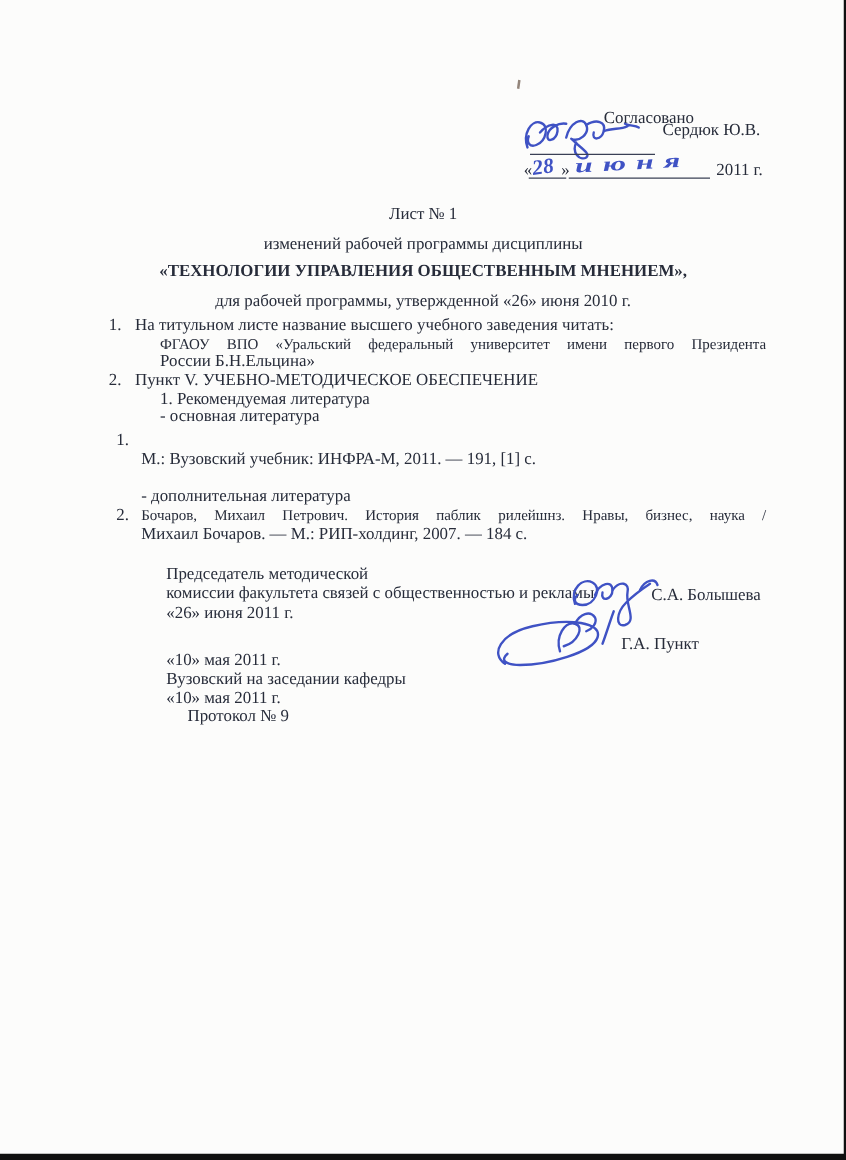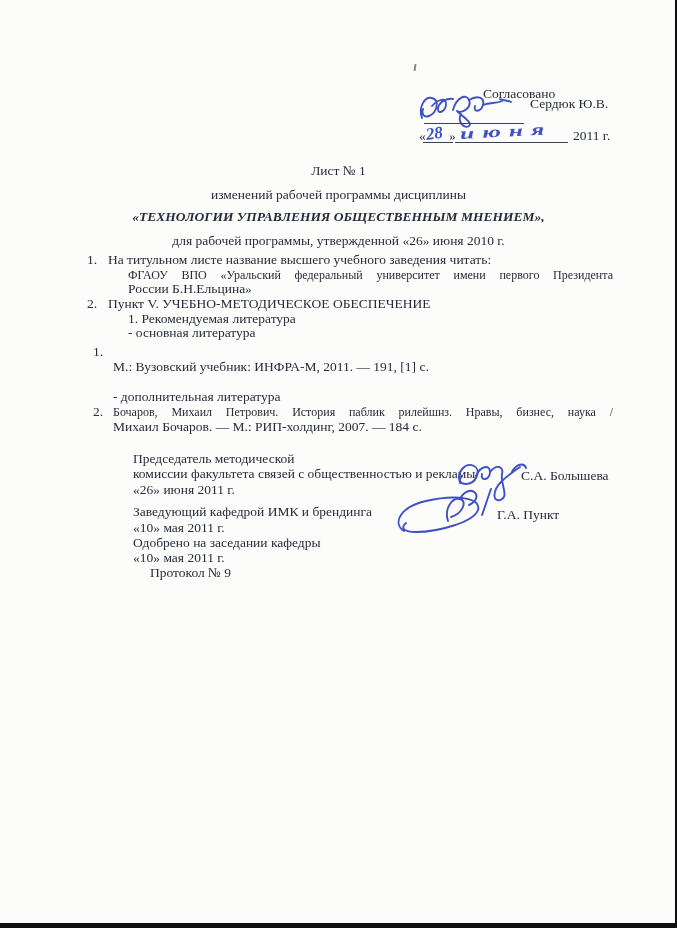--- a/index.html
+++ b/index.html
@@ -9,21 +9,21 @@
     --scan-border:#101010;
   }
   html,body{margin:0;padding:0;background:#e9e9e9;}
   .page{
     position:relative;width:677px;height:928px;background:var(--paper);
     overflow:hidden;font-family:"Liberation Serif",serif;color:var(--ink);
   }
   .t{position:absolute;font-size:13.5px;line-height:16px;white-space:nowrap;}
   .wrap{position:absolute;font-size:12px;line-height:16px;}
   .center{left:0;width:677px;text-align:center;}
-  .bold{font-weight:700;font-style:italic;}
+  .bold{font-weight:700;}
   .jl{text-align:justify;text-align-last:justify;}
   .rule{position:absolute;height:1px;background:#3a4055;}
   .sig{position:absolute;color:var(--signature);}
   .sig path{fill:none;stroke:currentColor;stroke-width:1.9;stroke-linecap:round;stroke-linejoin:round;}
   .hand{position:absolute;color:var(--signature);font-style:italic;white-space:nowrap;}
   .hand-day{font-size:17px;font-weight:700;transform:rotate(-8deg);transform-origin:left center;}
   .hand-month{font-size:16px;font-weight:600;letter-spacing:5px;transform:rotate(-3deg) scaleX(1.6);transform-origin:left center;}
   .scan-edge-right{position:absolute;right:0;top:0;width:2px;height:100%;background:var(--scan-border);}
   .scan-edge-bottom{position:absolute;left:0;bottom:0;width:100%;height:5px;background:var(--scan-border);}
   .speck{position:absolute;left:414px;top:64px;width:2px;height:7px;background:#93857b;transform:rotate(8deg);}
@@ -86,27 +86,26 @@
 
   <svg class="sig" style="left:450px;top:455px" width="84" height="50" viewBox="0 0 84 50">
     <path d="M10,28 C6,16 16,7 24,11 C32,15 26,29 16,29 C10,29 8,25 12,21"></path>
     <path d="M26,21 C30,11 40,9 40,17 C40,25 30,27 32,19"></path>
     <path d="M40,17 C46,9 54,11 52,19 C50,29 60,42 50,45 C42,47 43,35 51,27 C57,21 64,16 70,12"></path>
     <path d="M62,17 C66,9 74,7 76,13"></path>
   </svg>
   <div class="t" style="left:521px;top:468px">С.А. Болышева</div>
   <div class="t" style="left:133px;top:482px">«26» июня 2011 г.</div>
 
-  <div class="t" style="left:133px;top:504px">Заведующий кафедрой ИМК и брендинга</div>
   <svg class="sig" style="left:388px;top:487px" width="122" height="58" viewBox="0 0 122 58">
     <path d="M16,44 C4,36 12,20 38,14 C68,7 94,11 90,23 C86,35 50,45 28,45 C16,45 12,41 18,36"></path>
     <path d="M60,34 C56,22 64,10 72,12 C80,14 74,27 63,30"></path>
     <path d="M72,12 C76,4 84,1 88,7 C90,11 86,16 81,18"></path>
     <path d="M103,2 C100,10 97,20 94,28"></path>
   </svg>
   <div class="t" style="left:497px;top:507px">Г.А. Пункт</div>
   <div class="t" style="left:133px;top:520px">«10» мая 2011 г.</div>
 
-  <div class="t" style="left:133px;top:535px">Одобрено на заседании кафедры</div>
+  <div class="t" style="left:133px;top:535px">Вузовский на заседании кафедры</div>
   <div class="t" style="left:133px;top:550px">«10» мая 2011 г.</div>
   <div class="t" style="left:150px;top:565px">Протокол № 9</div>
 
 </div>
 
 </body></html>

